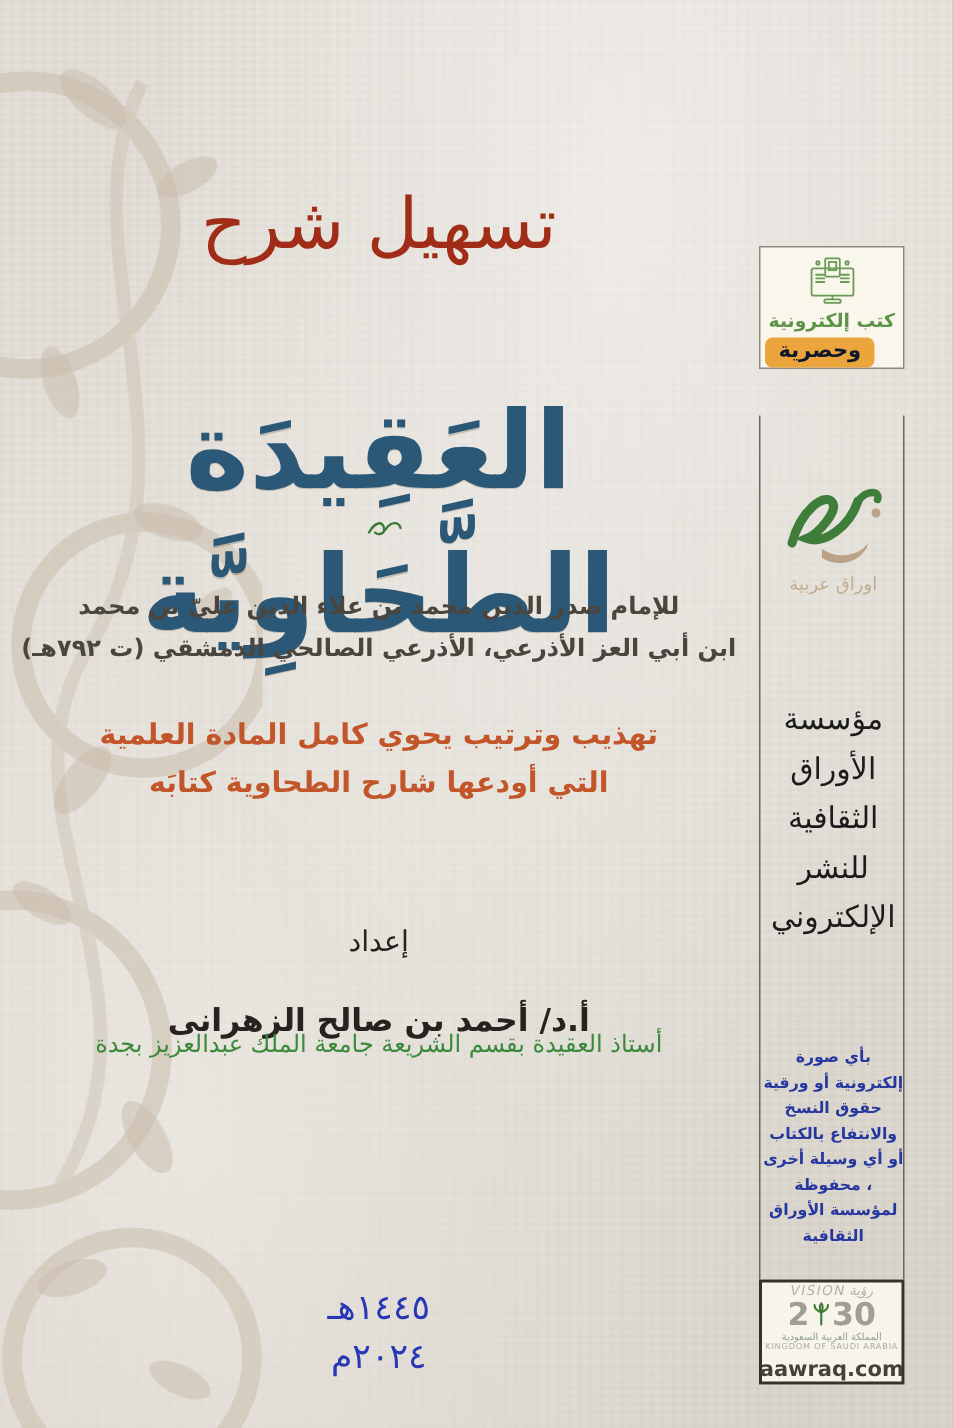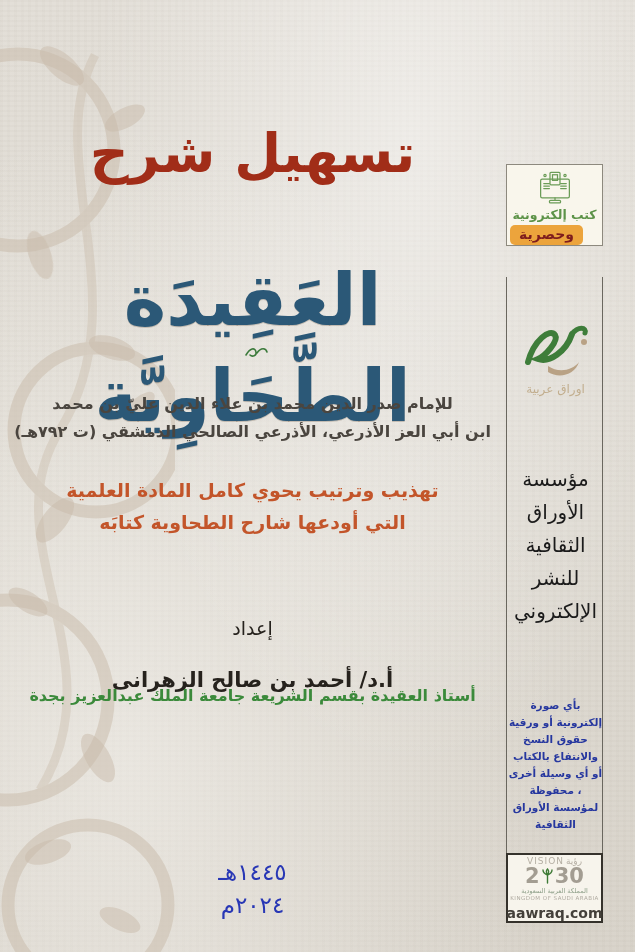--- a/index.html
+++ b/index.html
@@ -11,60 +11,60 @@
       radial-gradient(ellipse at 65% 15%, rgba(255,255,255,.45), rgba(255,255,255,0) 55%),
       radial-gradient(ellipse at 20% 80%, rgba(248,246,242,.5), rgba(248,246,242,0) 60%),
       repeating-linear-gradient(0deg, rgba(150,140,125,.045) 0 2px, rgba(255,255,255,0) 2px 5px),
       repeating-linear-gradient(90deg, rgba(150,140,125,.035) 0 3px, rgba(255,255,255,0) 3px 7px),
       linear-gradient(180deg,#e3dfd8 0%,#dfdbd3 55%,#d9d4cb 100%);
   }
   .floral{position:absolute;left:0;top:0;pointer-events:none;}
 
   
   .col{position:absolute;left:0;width:505px;text-align:center;}
-  .series-title{top:122px;font-size:54px;font-weight:bold;color:#a12d18;letter-spacing:1px;}
+  .series-title{top:122px;font-size:47px;font-weight:normal;color:#a12d18;letter-spacing:1px;}
   .main-title{top:252px;font-size:72px;font-weight:bold;color:#2b5877;line-height:96px;
               text-shadow:0 1px 0 rgba(90,70,50,.25);}
   .signature{position:absolute;left:244px;top:344px;width:26px;height:16px;}
   .author{top:390px;font-size:16px;font-weight:bold;color:#4a453f;line-height:28px;}
   .description{top:474px;font-size:19px;font-weight:bold;color:#c3552a;line-height:32px;}
   .prep-label{top:617px;font-size:19px;color:#26221d;}
   .prep-name{top:644px;font-size:21px;font-weight:bold;color:#26221d;margin-top:24px;}
-  .prep-title{top:686px;font-size:16px;font-weight:bold;color:#3b8a3b;}
+  .prep-title{top:686px;font-size:16px;font-weight:normal;color:#3b8a3b;}
   .dates{top:856px;font-size:23px;color:#2837b5;line-height:33px;}
 
   
   .ebook-box{
     position:absolute;left:506px;top:164px;width:97px;height:82px;box-sizing:border-box;
     background:#f9f6ec;border:1px solid #8d897e;
     display:flex;flex-direction:column;align-items:center;padding-top:6px;
   }
   .ebook-caption{font-size:12.5px;font-weight:bold;color:#5d9348;margin-top:1px;}
   .ebook-tag-row{width:100%;text-align:left;padding:2px 0 0 3px;box-sizing:border-box;}
-  .ebook-tag{display:inline-block;background:#eca43c;color:#7f1d1d;font-weight:bold;
+  .ebook-tag{display:inline-block;background:#eca43c;color:#0f172a;font-weight:bold;
              font-size:14px;padding:1px 9px 3px;border-radius:5px;}
 
   .strip{
     position:absolute;left:506px;top:277px;width:97px;height:576px;box-sizing:border-box;
     border-left:1px solid #6a675f;border-right:1px solid #6a675f;padding-left:44px;
   }
   .awraq-logo{position:absolute;top:45px;left:0;width:97px;text-align:center;}
   .awraq-caption{font-size:12px;color:#c2ae8e;margin-top:-2px;}
   .publisher{position:absolute;top:186px;left:0;width:97px;text-align:center;}
   .publisher div{font-size:20px;font-weight:normal;color:#1b1b1b;line-height:33px;}
   .copyright{position:absolute;top:420px;left:0;width:97px;text-align:center;}
   .copyright div{font-size:10.5px;font-weight:bold;color:#26379f;line-height:17px;}
 
   .vision-box{
     position:absolute;left:506px;top:853px;width:97px;height:70px;box-sizing:border-box;
     background:#f7f4ec;border:2px solid #35322c;
     display:flex;flex-direction:column;align-items:center;justify-content:center;
     direction:ltr;text-align:center;
   }
-  .vision-row1{font-size:9px;letter-spacing:1px;color:#b5afa4;display:flex;gap:2px;align-items:flex-start;}
+  .vision-row1{font-size:9px;letter-spacing:1px;color:#b5afa4;display:flex;gap:2px;align-items:flex-start;font-style:italic;}
   .vision-row2{font-size:21px;font-weight:bold;color:#a39d92;line-height:21px;display:flex;align-items:center;}
   .vision-ksa-ar{font-size:6.5px;color:#8fa08a;line-height:7px;margin-top:1px;}
   .vision-ksa-en{font-size:5.5px;color:#b0aba1;letter-spacing:.5px;line-height:7px;}
   .vision-site{font-size:14px;font-weight:bold;color:#44403a;margin-top:3px;}
 </style>
 </head>
 <body>
 
 <div class="cover">
 

